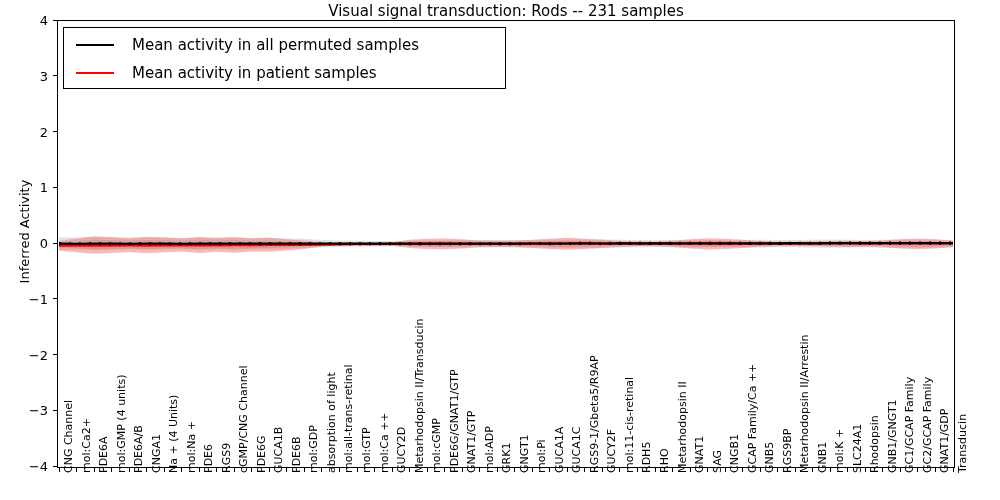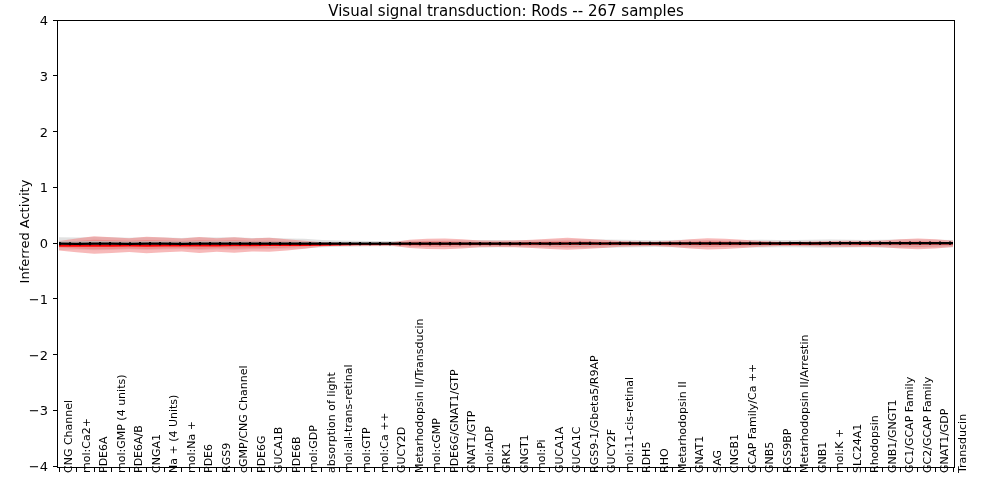--- a/index.html
+++ b/index.html
@@ -112,21 +112,21 @@
     font-size: 15px;
     color: #000;
     white-space: nowrap;
   }
 </style>
 </head>
 <body>
 
 <div id="figure">
 
-  <div class="chart-title">Visual signal transduction: Rods -- 267 samples</div>
+  <div class="chart-title">Visual signal transduction: Rods -- 231 samples</div>
 
   <div class="ylabel">Inferred Activity</div>
 
 
   <div class="plot-frame">
     <svg id="plot-svg" width="896" height="446" viewBox="0 0 896 446" preserveAspectRatio="none" style="position:absolute;left:0;top:0;display:block;">
         <path d="M1.00 216.31 L18.53 216.58 L36.06 216.04 L53.59 216.31 L71.12 216.85 L88.65 216.31 L106.18 216.58 L123.71 216.98 L141.24 216.31 L158.76 216.58 L176.29 216.31 L193.82 216.98 L211.35 216.85 L228.88 217.38 L246.41 217.65 L263.94 218.99 L281.47 219.52 L299.00 219.79 L316.53 220.06 L334.06 220.06 L351.59 219.79 L369.12 219.52 L386.65 219.25 L404.18 218.99 L421.71 218.99 L439.24 218.99 L456.76 219.25 L474.29 218.99 L491.82 218.72 L509.35 218.45 L526.88 218.18 L544.41 218.45 L561.94 218.72 L579.47 218.99 L597.00 219.25 L614.53 218.99 L632.06 218.72 L649.59 218.99 L667.12 219.25 L684.65 218.99 L702.18 218.72 L719.71 218.99 L737.24 218.99 L754.76 218.72 L772.29 218.45 L789.82 218.72 L807.35 218.99 L824.88 218.72 L842.41 218.45 L859.94 218.45 L877.47 218.72 L895.00 218.99 L895.00 226.21 L877.47 226.48 L859.94 226.75 L842.41 226.75 L824.88 226.48 L807.35 226.21 L789.82 226.48 L772.29 226.75 L754.76 226.48 L737.24 226.21 L719.71 226.21 L702.18 226.48 L684.65 226.21 L667.12 225.94 L649.59 226.21 L632.06 226.48 L614.53 226.21 L597.00 225.94 L579.47 226.21 L561.94 226.48 L544.41 226.75 L526.88 227.01 L509.35 226.75 L491.82 226.48 L474.29 226.21 L456.76 225.94 L439.24 226.21 L421.71 226.21 L404.18 226.21 L386.65 225.94 L369.12 225.68 L351.59 225.41 L334.06 225.14 L316.53 225.14 L299.00 225.41 L281.47 225.68 L263.94 226.21 L246.41 227.55 L228.88 227.82 L211.35 228.35 L193.82 228.35 L176.29 228.89 L158.76 228.62 L141.24 228.89 L123.71 228.35 L106.18 228.62 L88.65 228.89 L71.12 228.35 L53.59 228.89 L36.06 229.15 L18.53 228.62 L1.00 228.89 Z" fill="#bdbdbd" fill-opacity="0.45" stroke="none"></path>
         <path d="M1.00 219.93 L18.53 217.42 L36.06 215.19 L53.59 216.31 L71.12 217.15 L88.65 215.75 L106.18 216.59 L123.71 217.42 L141.24 216.03 L158.76 217.15 L176.29 216.31 L193.82 217.42 L211.35 216.87 L228.88 218.26 L246.41 219.66 L263.94 221.33 L281.47 222.00 L299.00 222.22 L316.53 222.11 L334.06 221.33 L351.59 218.82 L369.12 217.70 L386.65 217.42 L404.18 218.26 L421.71 219.38 L439.24 219.66 L456.76 219.54 L474.29 218.82 L491.82 217.87 L509.35 216.87 L526.88 217.70 L544.41 218.82 L561.94 219.93 L579.47 220.49 L597.00 220.66 L614.53 219.66 L632.06 218.26 L649.59 217.15 L667.12 217.70 L684.65 218.82 L702.18 219.93 L719.71 220.66 L737.24 220.77 L754.76 220.49 L772.29 219.93 L789.82 219.77 L807.35 219.93 L824.88 219.38 L842.41 218.26 L859.94 217.42 L877.47 218.26 L895.00 219.66 L895.00 226.07 L877.47 227.46 L859.94 228.30 L842.41 227.46 L824.88 226.34 L807.35 225.79 L789.82 225.90 L772.29 225.79 L754.76 225.34 L737.24 225.01 L719.71 225.12 L702.18 225.79 L684.65 226.90 L667.12 228.02 L649.59 228.57 L632.06 227.46 L614.53 226.07 L597.00 225.12 L579.47 225.23 L561.94 225.79 L544.41 226.90 L526.88 228.02 L509.35 228.85 L491.82 227.91 L474.29 226.90 L456.76 226.23 L439.24 226.07 L421.71 226.34 L404.18 227.46 L386.65 228.30 L369.12 228.02 L351.59 226.90 L334.06 224.67 L316.53 224.11 L299.00 224.11 L281.47 224.45 L263.94 225.51 L246.41 227.74 L228.88 229.41 L211.35 230.80 L193.82 230.53 L176.29 231.64 L158.76 230.80 L141.24 231.92 L123.71 230.53 L106.18 231.36 L88.65 232.20 L71.12 231.08 L53.59 231.92 L36.06 232.76 L18.53 231.36 L1.00 229.41 Z" fill="#f08080" fill-opacity="0.55" stroke="none"></path>
         <path d="M1.00 221.31 L18.53 219.93 L36.06 218.71 L53.59 219.32 L71.12 219.78 L88.65 219.01 L106.18 219.47 L123.71 219.93 L141.24 219.17 L158.76 219.78 L176.29 219.32 L193.82 219.93 L211.35 219.63 L228.88 220.39 L246.41 221.16 L263.94 222.08 L281.47 222.45 L299.00 222.57 L316.53 222.51 L334.06 222.08 L351.59 220.70 L369.12 220.09 L386.65 219.93 L404.18 220.39 L421.71 221.01 L439.24 221.16 L456.76 221.10 L474.29 220.70 L491.82 220.18 L509.35 219.63 L526.88 220.09 L544.41 220.70 L561.94 221.31 L579.47 221.62 L597.00 221.71 L614.53 221.16 L632.06 220.39 L649.59 219.78 L667.12 220.09 L684.65 220.70 L702.18 221.31 L719.71 221.71 L737.24 221.77 L754.76 221.62 L772.29 221.31 L789.82 221.22 L807.35 221.31 L824.88 221.01 L842.41 220.39 L859.94 219.93 L877.47 220.39 L895.00 221.16 L895.00 224.69 L877.47 225.45 L859.94 225.91 L842.41 225.45 L824.88 224.84 L807.35 224.53 L789.82 224.59 L772.29 224.53 L754.76 224.29 L737.24 224.10 L719.71 224.17 L702.18 224.53 L684.65 225.15 L667.12 225.76 L649.59 226.07 L632.06 225.45 L614.53 224.69 L597.00 224.17 L579.47 224.23 L561.94 224.53 L544.41 225.15 L526.88 225.76 L509.35 226.22 L491.82 225.70 L474.29 225.15 L456.76 224.78 L439.24 224.69 L421.71 224.84 L404.18 225.45 L386.65 225.91 L369.12 225.76 L351.59 225.15 L334.06 223.92 L316.53 223.61 L299.00 223.61 L281.47 223.80 L263.94 224.38 L246.41 225.61 L228.88 226.53 L211.35 227.29 L193.82 227.14 L176.29 227.75 L158.76 227.29 L141.24 227.91 L123.71 227.14 L106.18 227.60 L88.65 228.06 L71.12 227.45 L53.59 227.91 L36.06 228.37 L18.53 227.60 L1.00 226.53 Z" fill="#f08080" fill-opacity="0.65" stroke="none"></path>
         <path d="M1.00 220.21 L18.53 220.32 L36.06 220.10 L53.59 220.21 L71.12 220.44 L88.65 220.21 L106.18 220.32 L123.71 220.49 L141.24 220.21 L158.76 220.32 L176.29 220.21 L193.82 220.49 L211.35 220.44 L228.88 220.66 L246.41 220.77 L263.94 221.33 L281.47 221.55 L299.00 221.66 L316.53 221.77 L334.06 221.77 L351.59 221.66 L369.12 221.55 L386.65 221.44 L404.18 221.33 L421.71 221.33 L439.24 221.33 L456.76 221.44 L474.29 221.33 L491.82 221.22 L509.35 221.10 L526.88 220.99 L544.41 221.10 L561.94 221.22 L579.47 221.33 L597.00 221.44 L614.53 221.33 L632.06 221.22 L649.59 221.33 L667.12 221.44 L684.65 221.33 L702.18 221.22 L719.71 221.33 L737.24 221.33 L754.76 221.22 L772.29 221.10 L789.82 221.22 L807.35 221.33 L824.88 221.22 L842.41 221.10 L859.94 221.10 L877.47 221.22 L895.00 221.33 L895.00 224.34 L877.47 224.45 L859.94 224.56 L842.41 224.56 L824.88 224.45 L807.35 224.34 L789.82 224.45 L772.29 224.56 L754.76 224.45 L737.24 224.34 L719.71 224.34 L702.18 224.45 L684.65 224.34 L667.12 224.23 L649.59 224.34 L632.06 224.45 L614.53 224.34 L597.00 224.23 L579.47 224.34 L561.94 224.45 L544.41 224.56 L526.88 224.67 L509.35 224.56 L491.82 224.45 L474.29 224.34 L456.76 224.23 L439.24 224.34 L421.71 224.34 L404.18 224.34 L386.65 224.23 L369.12 224.11 L351.59 224.00 L334.06 223.89 L316.53 223.89 L299.00 224.00 L281.47 224.11 L263.94 224.34 L246.41 224.90 L228.88 225.01 L211.35 225.23 L193.82 225.23 L176.29 225.45 L158.76 225.34 L141.24 225.45 L123.71 225.23 L106.18 225.34 L88.65 225.45 L71.12 225.23 L53.59 225.45 L36.06 225.56 L18.53 225.34 L1.00 225.45 Z" fill="#bdbdbd" fill-opacity="0.75" stroke="none"></path>
@@ -256,14 +256,24 @@
       <div style="position: absolute; left: 899.912px; top: 467px; width: 1px; height: 5px; background: rgb(0, 0, 0);"></div>
       <div class="xtick-text" style="position: absolute; left: 904.412px; top: 473px; transform: rotate(-90deg); transform-origin: left top; font-size: 11px; line-height: 11px; color: rgb(0, 0, 0); white-space: nowrap;">GC1/GCAP Family</div>
       <div style="position: absolute; left: 917.441px; top: 467px; width: 1px; height: 5px; background: rgb(0, 0, 0);"></div>
       <div class="xtick-text" style="position: absolute; left: 921.941px; top: 473px; transform: rotate(-90deg); transform-origin: left top; font-size: 11px; line-height: 11px; color: rgb(0, 0, 0); white-space: nowrap;">GC2/GCAP Family</div>
       <div style="position: absolute; left: 934.971px; top: 467px; width: 1px; height: 5px; background: rgb(0, 0, 0);"></div>
       <div class="xtick-text" style="position: absolute; left: 939.471px; top: 473px; transform: rotate(-90deg); transform-origin: left top; font-size: 11px; line-height: 11px; color: rgb(0, 0, 0); white-space: nowrap;">GNAT1/GDP</div>
       <div style="position: absolute; left: 952.5px; top: 467px; width: 1px; height: 5px; background: rgb(0, 0, 0);"></div>
       <div class="xtick-text" style="position: absolute; left: 957px; top: 473px; transform: rotate(-90deg); transform-origin: left top; font-size: 11px; line-height: 11px; color: rgb(0, 0, 0); white-space: nowrap;">Transducin</div>
     </div>
 
+  <div class="legend-box">
+    <div class="legend-row r0">
+      <span class="legend-swatch" style="background:#000000;"></span>
+      <span class="legend-text">Mean activity in all permuted samples</span>
+    </div>
+    <div class="legend-row r1">
+      <span class="legend-swatch" style="background:#ff0000;"></span>
+      <span class="legend-text">Mean activity in patient samples</span>
+    </div>
+  </div>
 
 </div>
 
 </body></html>

